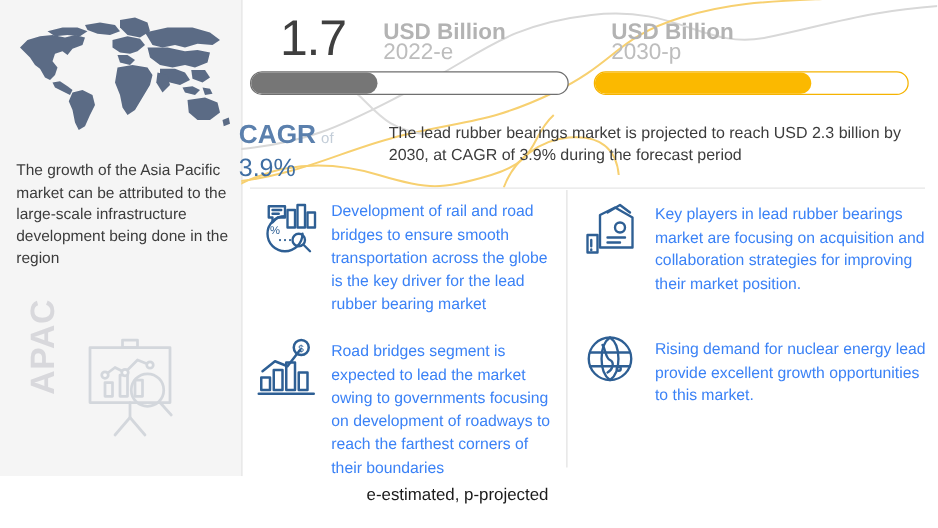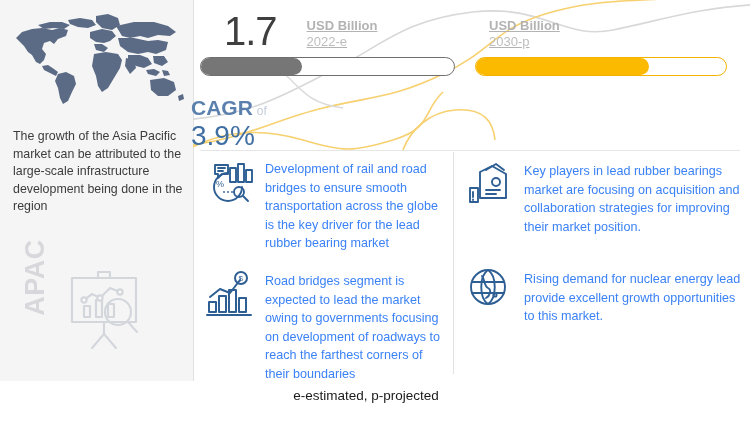--- a/index.html
+++ b/index.html
@@ -42,36 +42,36 @@
   
   #waves{position:absolute;left:193px;top:0;width:557px;height:150px;pointer-events:none;}
   
   .stat{position:absolute;top:8px;}
   #stat-2022{left:200px;width:256px;}
   #stat-2030{left:475px;width:253px;}
   .stat-row{display:flex;align-items:center;height:46px;gap:16px;}
   .stat-value{font-size:40px;line-height:44px;letter-spacing:-1px;}
   #value-2022{color:#3f3f3f;margin-left:24px;}
   #value-2030{color:#f5b301;margin-left:16px;}
-  .stat-meta{margin-left:14px;padding-top:5px;font-size:13px;line-height:15.5px;color:#b3b3b3;font-weight:bold;text-decoration:underline;}
+  .stat-meta{margin-left:14px;padding-top:5px;font-size:18px;line-height:15.5px;color:#b3b3b3;font-weight:bold;}
   .stat-meta .sub{font-weight:normal;color:#bdbdbd;}
   .bar-track{
     position:absolute;top:57px;height:19px;border-radius:10px;
     background:#ffffff;box-sizing:border-box;
   }
   #track-2022{left:200px;width:255px;border:1.4px solid #6f6f6f;}
   #track-2030{left:475px;width:252px;border:1.4px solid #f5b301;}
   .bar-fill{position:absolute;left:0;top:0;height:100%;border-radius:10px;}
   #fill-2022{background:#767676;width:40%;}
   #fill-2030{background:#fbb900;width:69%;}
   
   #cagr-block{position:absolute;left:191px;top:96px;width:105px;}
   #cagr-line1{font-size:21px;font-weight:bold;color:#5b80ad;line-height:23px;}
   #cagr-of{font-size:12px;font-weight:normal;color:#c3cdd8;margin-left:4px;}
-  #cagr-value{font-size:28px;color:#3f6ea3;line-height:26px;}
+  #cagr-value{font-size:20px;color:#3f6ea3;line-height:26px;}
   #headline{
     position:absolute;left:311px;top:97px;width:420px;
     font-size:12.8px;line-height:18px;color:#3c3c3c;
   }
   
   .bullet{position:absolute;display:flex;}
   .bullet-icon{flex:0 0 auto;width:52px;height:52px;margin-right:10px;}
   .bullet-text{font-size:12.6px;line-height:18.5px;color:#3b82f6;}
   #bullet-1{left:203px;top:160px;width:245px;}
   #bullet-2{left:203px;top:268px;width:245px;}
@@ -192,20 +192,21 @@
     <div class="bar-fill" id="fill-2030" style="width: 69%; background: rgb(251, 185, 0);"></div>
   </div>
 
   <div id="cagr-block">
     <div id="cagr-line1">
       <span>CAGR</span><span id="cagr-of">of</span>
     </div>
     <div id="cagr-value">3.9%</div>
   </div>
 
+  <div id="headline">The lead rubber bearings market is projected to reach USD 2.3 billion by 2030, at CAGR of 3.9% during the forecast period</div>
 
   <div class="bullet" id="bullet-1">
     <div class="bullet-icon">
       <svg viewBox="0 0 52 52" width="52" height="52" fill="none" stroke="#2e5f94" stroke-width="1.9" stroke-linecap="round" stroke-linejoin="round">
         <path d="M25 13 A14 14 0 1 0 39 27"></path>
         <path d="M25 13 v14 h14" stroke="none"></path>
         <text x="13" y="27" font-size="9" fill="#2e5f94" stroke="none" font-family="Liberation Sans, sans-serif">%</text>
         <circle cx="21" cy="32" r="0.9" fill="#2e5f94" stroke="none"></circle>
         <circle cx="25" cy="32" r="0.9" fill="#2e5f94" stroke="none"></circle>
         <circle cx="29" cy="32" r="0.9" fill="#2e5f94" stroke="none"></circle>

